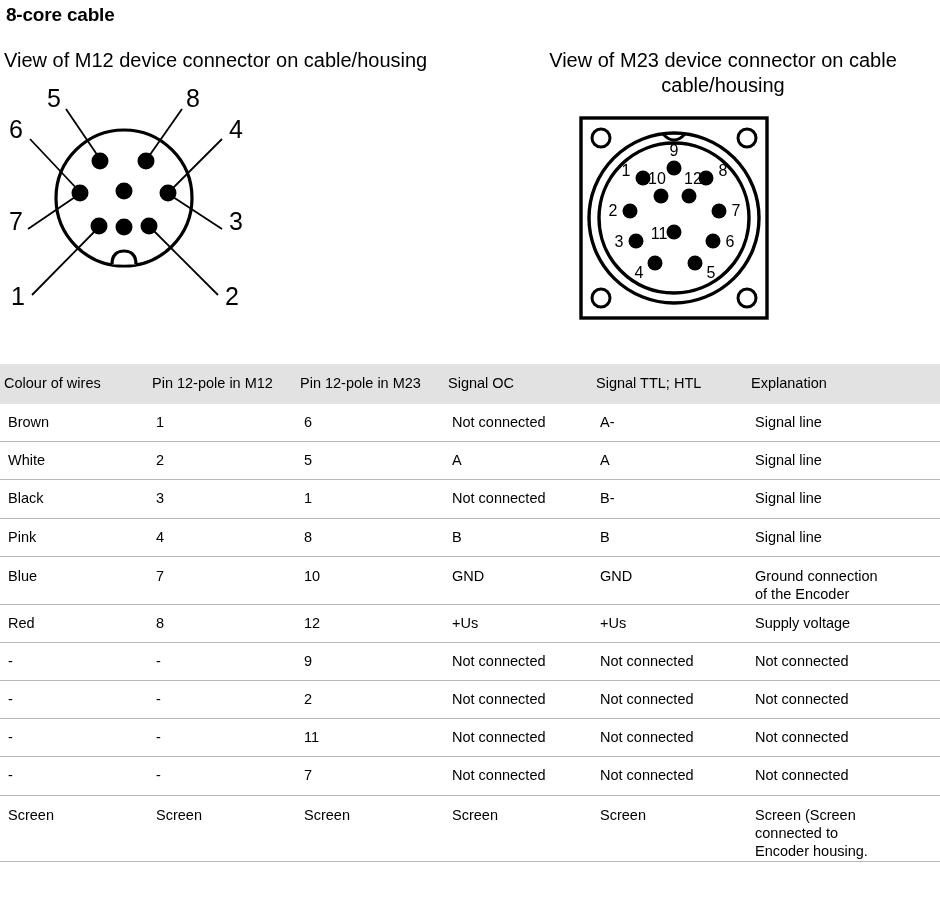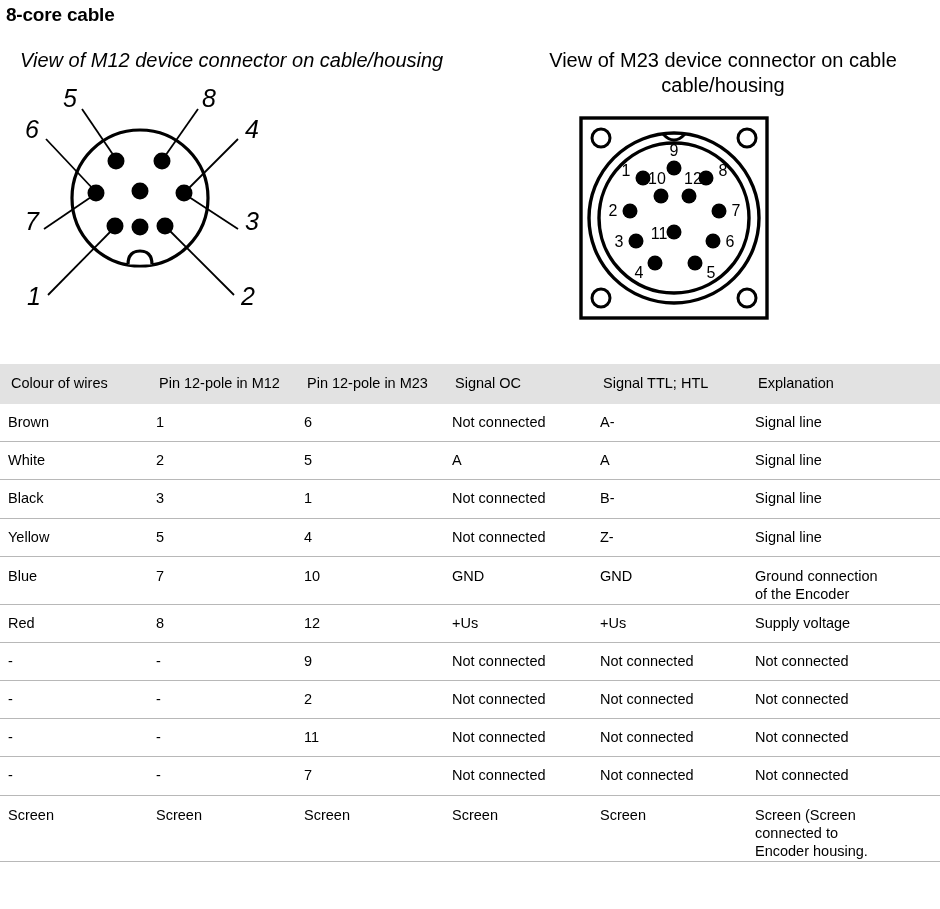--- a/index.html
+++ b/index.html
@@ -31,21 +31,21 @@
   
   .diagrams {
     position: relative;
     height: 300px;
     margin-top: 22px;
   }
   .diagram-block {
     position: absolute;
     top: 0;
   }
-  .diagram-block.left { left: 20px; width: 460px; font-style: italic; }
+  .diagram-block.left { left: 4px; width: 460px; }
   .diagram-block.right { left: 508px; width: 430px; text-align: center; }
 
   .diagram-caption {
     font-size: 20px;
     line-height: 1.26;
     font-weight: normal;
     color: #000;
     margin: 0 0 10px 0;
     white-space: pre-line;
   }
@@ -65,21 +65,21 @@
     width: 940px;
     table-layout: fixed;
     font-size: 14.5px;
   }
   table.pinout thead th {
     background: #e2e2e2;
     text-align: left;
     font-weight: normal;
     font-size: 14.5px;
     vertical-align: top;
-    padding: 10px 8px 12px 11px;
+    padding: 10px 8px 12px 4px;
     line-height: 1.25;
     border: none;
   }
   table.pinout tbody td {
     vertical-align: top;
     padding: 9px 8px 10px 8px;
     border-bottom: 1px solid #b8b8b8;
     line-height: 1.25;
     background: #ffffff;
   }
@@ -240,25 +240,25 @@
         </tr>
         <tr>
           <td class="cell-multiline">Black</td>
           <td class="cell-multiline">3</td>
           <td class="cell-multiline">1</td>
           <td class="cell-multiline">Not connected</td>
           <td class="cell-multiline">B-</td>
           <td class="cell-multiline">Signal line</td>
         </tr>
         <tr>
-          <td class="cell-multiline">Yellow</td>
-          <td class="cell-multiline">5</td>
+          <td class="cell-multiline">Pink</td>
           <td class="cell-multiline">4</td>
-          <td class="cell-multiline">Not connected</td>
-          <td class="cell-multiline">Z-</td>
+          <td class="cell-multiline">8</td>
+          <td class="cell-multiline">B</td>
+          <td class="cell-multiline">B</td>
           <td class="cell-multiline">Signal line</td>
         </tr>
         <tr class="tall">
           <td class="cell-multiline">Blue</td>
           <td class="cell-multiline">7</td>
           <td class="cell-multiline">10</td>
           <td class="cell-multiline">GND</td>
           <td class="cell-multiline">GND</td>
           <td class="cell-multiline">Ground connection
 of the Encoder</td>

